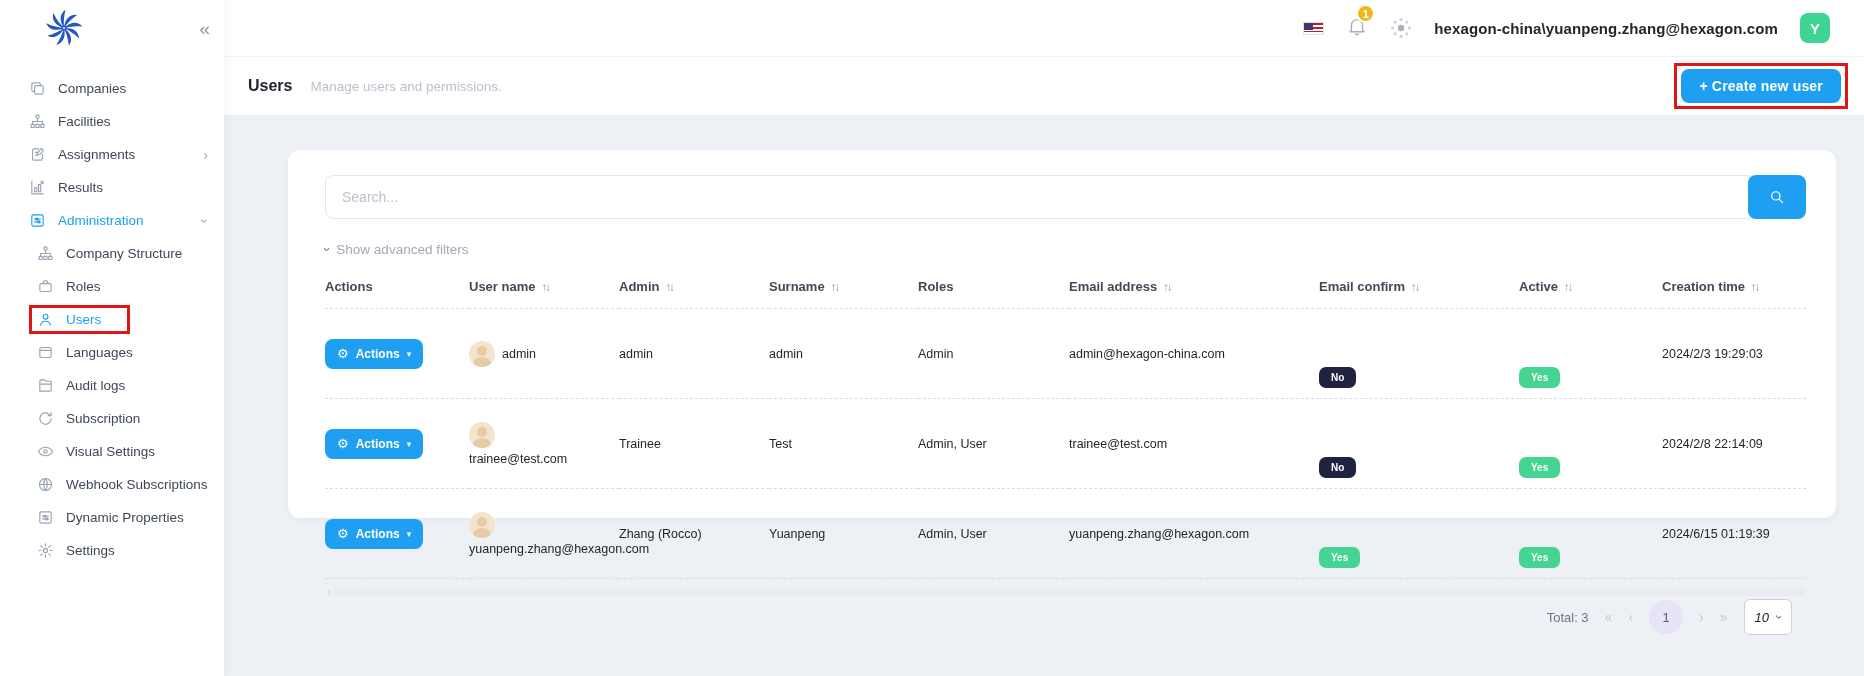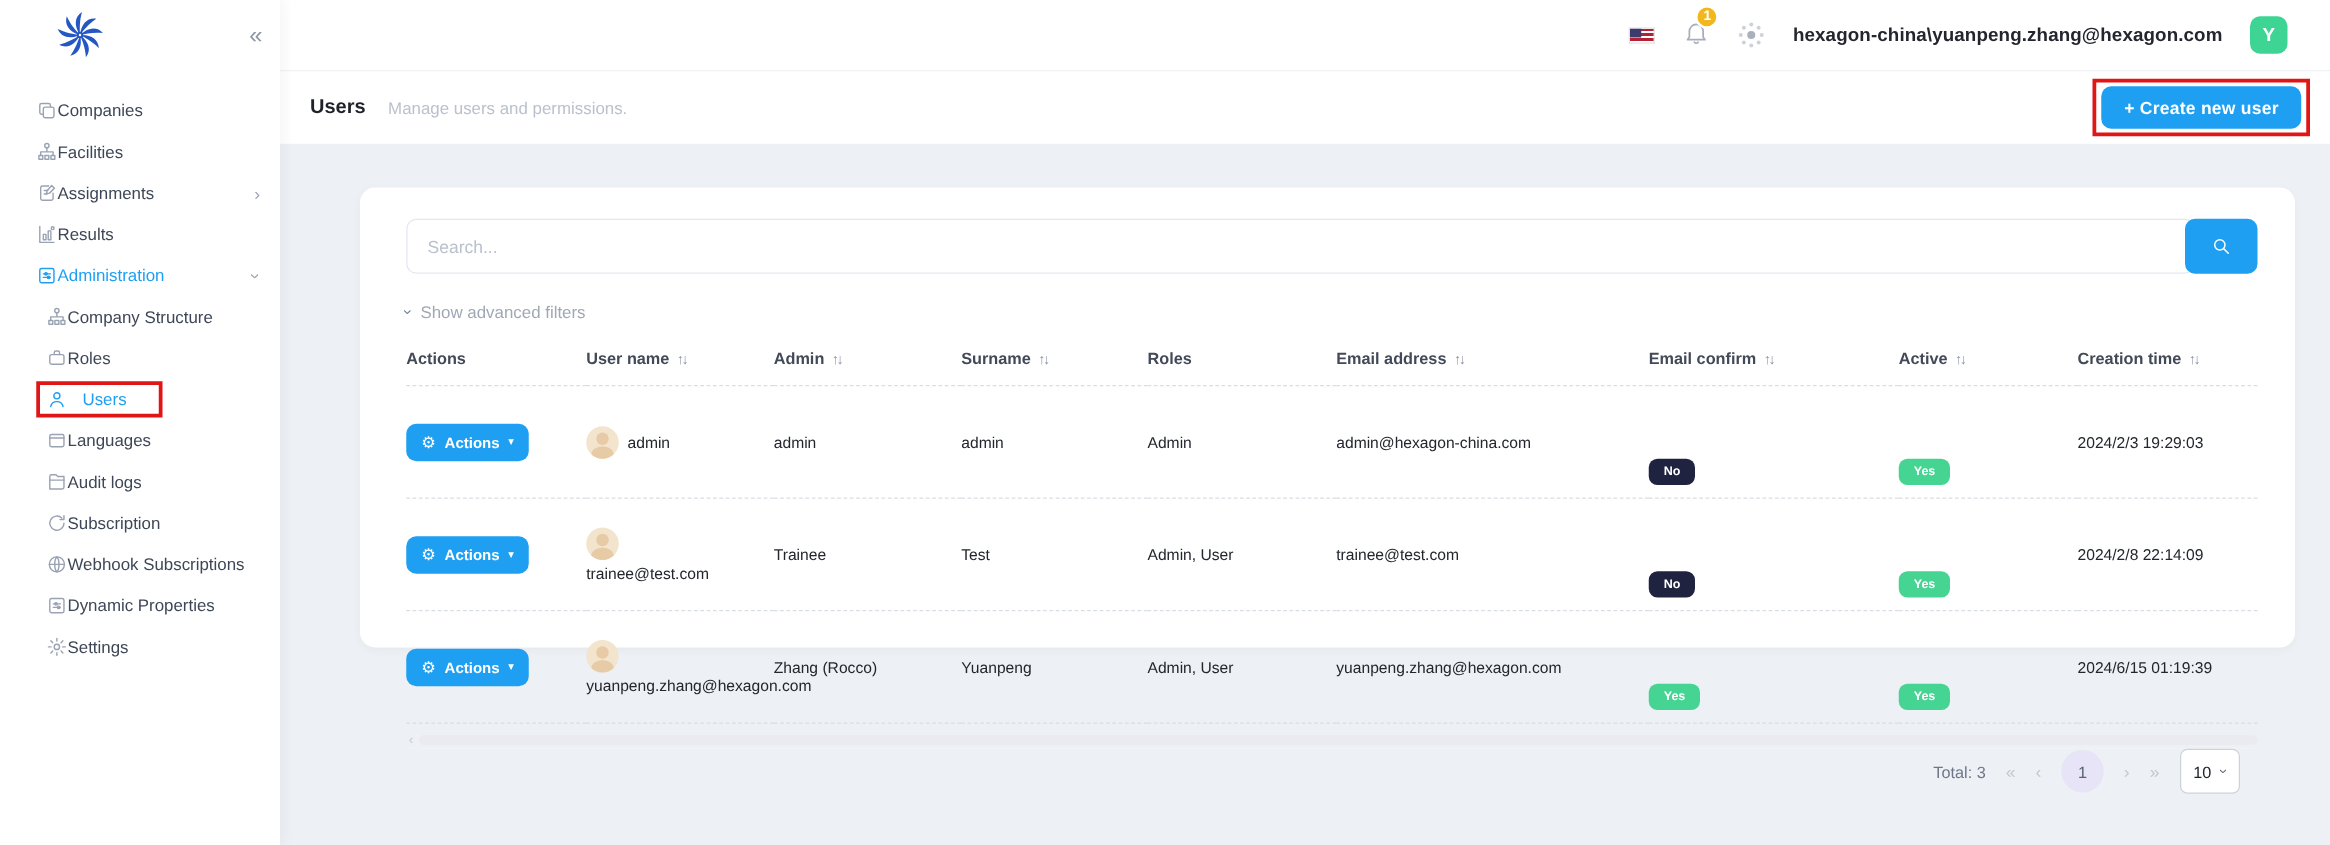--- a/index.html
+++ b/index.html
@@ -11,21 +11,21 @@
 
   
   .sidebar {
     position:absolute; left:0; top:0; width:224px; height:676px;
     background:#ffffff; z-index:20; box-shadow:2px 0 10px rgba(30,40,60,.05);
   }
   .sidebar-head { height:56px; display:flex; align-items:center; padding:0 14px 0 44px; justify-content:space-between; }
   .collapse-btn { color:#8d96a6; font-size:19px; cursor:pointer; line-height:1; }
   .menu { margin-top:16px; }
   .menu-item {
-    display:flex; align-items:center; height:33px;
+    display:flex; align-items:center; gap:12px; height:33px;
     padding-left:29px; font-size:13.5px; font-weight:500; color:#3e4757; cursor:pointer;
     position:relative; white-space:nowrap;
   }
   .menu-item.sub { padding-left:37px; }
   .menu-item .mi-icon { width:17px; height:17px; color:#9aa3b3; flex:0 0 auto; display:inline-flex; }
   .menu-item.active { color:#1e9ff2; }
   .menu-item.active .mi-icon { color:#1e9ff2; }
   .menu-item .chev { position:absolute; right:16px; color:#9aa3b3; font-size:14px; }
   .chev.down { display:inline-block; transform:rotate(90deg); }
   .annot-wrap { display:inline-flex; align-items:center; gap:12px; border:3px solid #e01515; padding:3px 26px 3px 5px; margin-left:-8px; }
@@ -119,21 +119,21 @@
 
   
   .card-footer {
     margin-top:auto; border-top:1px solid #f1f3f6; height:59px; display:flex; align-items:center;
     justify-content:flex-end; gap:16px; padding-right:14px; font-size:13px; color:#6e7687;
   }
   .pg-nav { color:#c2c8d2; font-size:14px; cursor:pointer; }
   .pg-current { width:34px; height:34px; border-radius:50%; background:#e6e4f6; color:#5a6170;
     display:flex; align-items:center; justify-content:center; font-size:13px; cursor:pointer; }
   .pg-size { border:1px solid #ccd2da; border-radius:6px; height:36px; padding:16px 10px; display:flex;
-    align-items:center; gap:8px; color:#20242b; cursor:pointer; background:#fff; }
+    align-items:center; gap:8px; color:#20242b; cursor:pointer; background:#fff;font-style:italic; }
   .pg-size .chev { color:#5a6170; font-size:12px; }
 </style>
 </head>
 <body>
 
 <div class="sidebar">
   <div class="sidebar-head">
     <svg width="40" height="40" viewBox="0 0 40 40">
       <g fill="#2456c4">
         <g id="petal">
@@ -261,20 +261,29 @@
       <span>Audit logs</span>
     </div>
     <div class="menu-item sub">
       <span class="mi-icon">
           <svg viewBox="0 0 24 24" width="17" height="17" fill="none" stroke="currentColor" stroke-width="1.6" stroke-linecap="round" stroke-linejoin="round">
             <path d="M20 12a8 8 0 1 1-2.3-5.6"></path>
             <path d="M20 3.5V8h-4.5"></path>
           </svg>
         </span>
       <span>Subscription</span>
+    </div>
+    <div class="menu-item sub">
+      <span class="mi-icon">
+          <svg viewBox="0 0 24 24" width="17" height="17" fill="none" stroke="currentColor" stroke-width="1.6" stroke-linecap="round" stroke-linejoin="round">
+            <path d="M2 12s3.5-6 10-6 10 6 10 6-3.5 6-10 6S2 12 2 12z"></path>
+            <circle cx="12" cy="12" r="2.4"></circle>
+          </svg>
+        </span>
+      <span>Visual Settings</span>
     </div>
     <div class="menu-item sub">
       <span class="mi-icon">
           <svg viewBox="0 0 24 24" width="17" height="17" fill="none" stroke="currentColor" stroke-width="1.6" stroke-linecap="round" stroke-linejoin="round">
             <circle cx="12" cy="12" r="8.5"></circle>
             <path d="M3.5 12h17M12 3.5c3.2 3.2 3.2 13.8 0 17-3.2-3.2-3.2-13.8 0-17z"></path>
           </svg>
         </span>
       <span>Webhook Subscriptions</span>
     </div>

